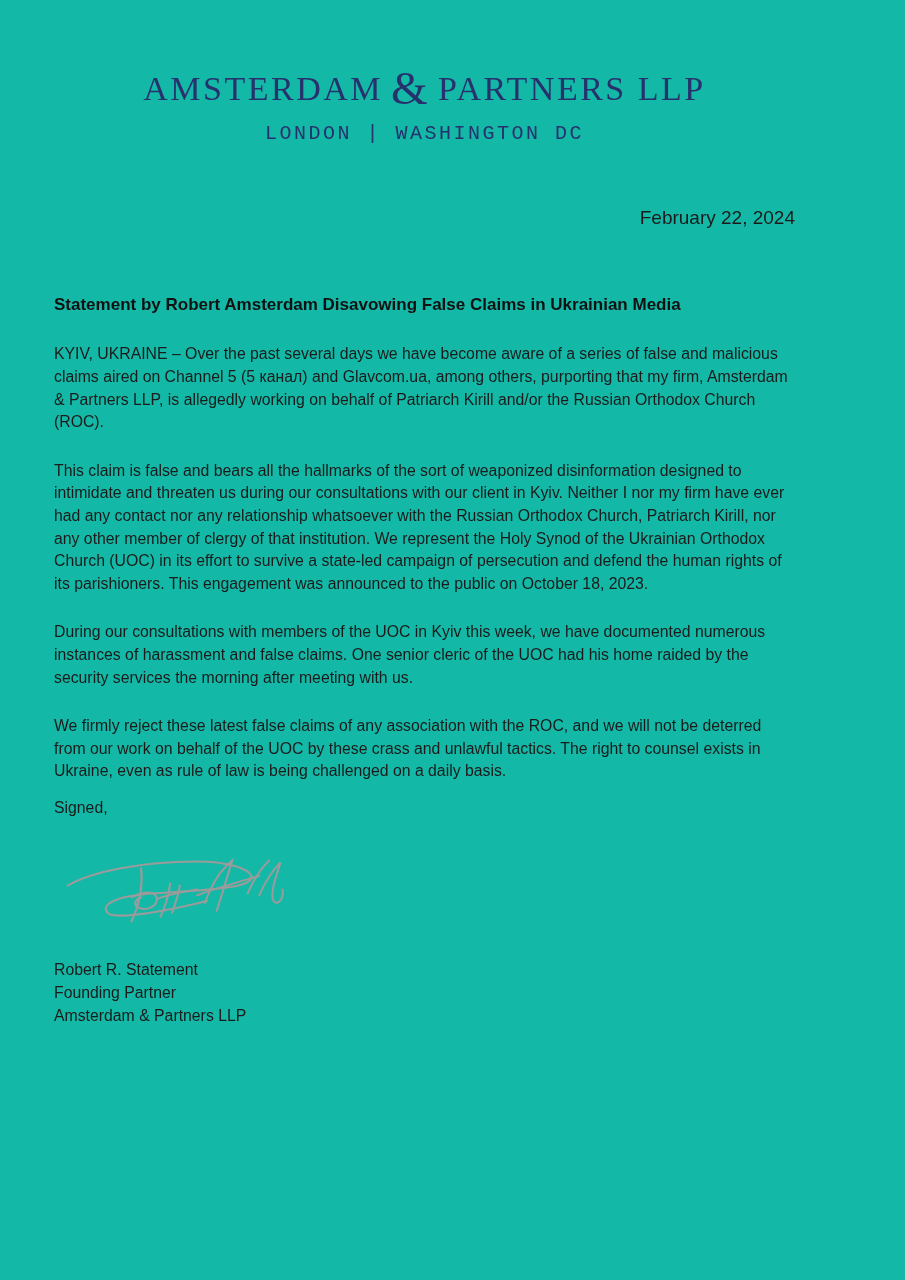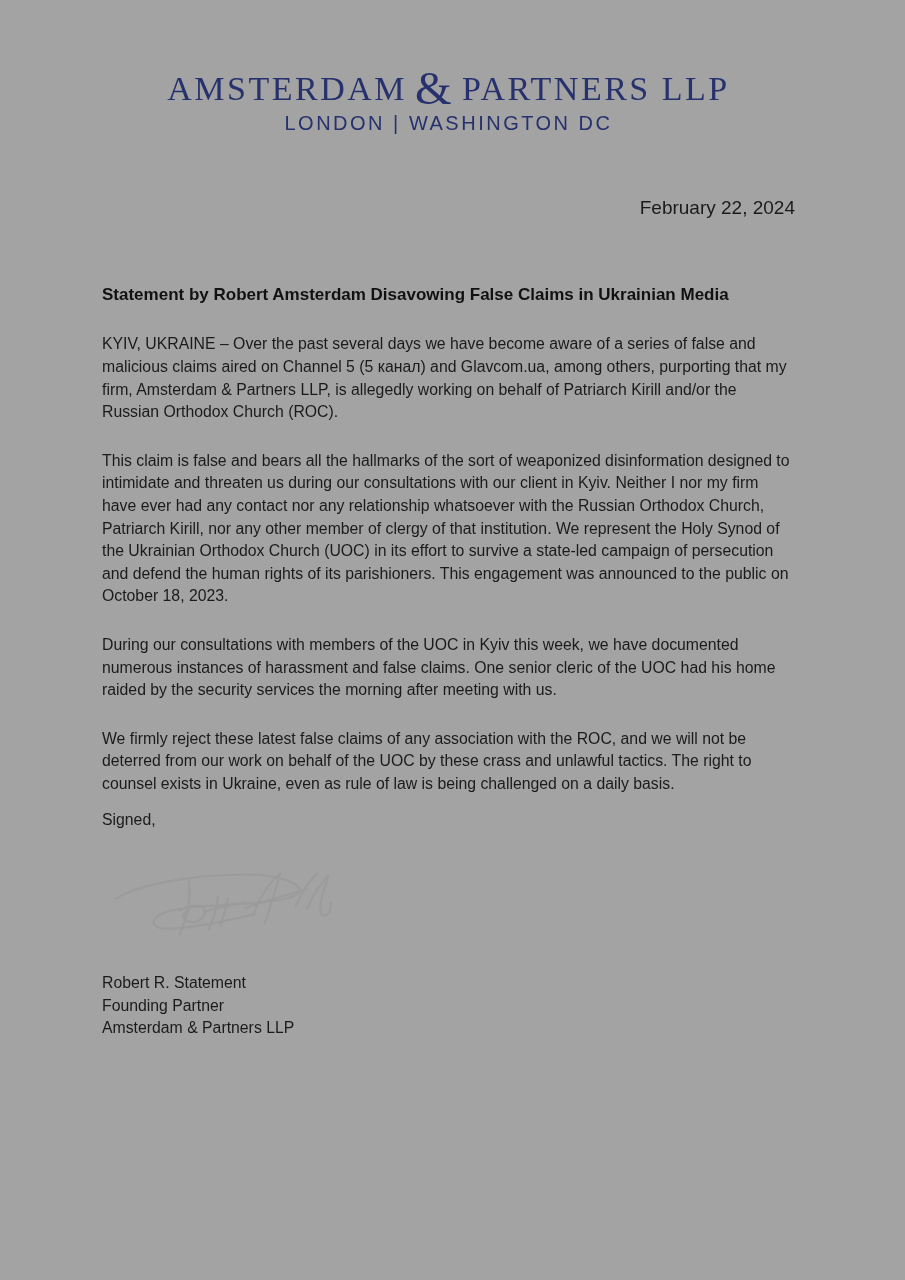--- a/index.html
+++ b/index.html
@@ -11,22 +11,22 @@
     width: 905px;
     min-height: 1280px;
     font-family: "Liberation Sans", sans-serif;
     color: #1b1b1b;
     -webkit-font-smoothing: antialiased;
   }
   .page {
     width: 905px;
     min-height: 1280px;
     box-sizing: border-box;
-    padding: 0 110px 60px 102px;
-    background: #a3a3a3;
+    padding: 0 110px 60px 54px;
+    background: #14b8a6;
   }
   
   .letterhead {
     padding-top: 70px;
     text-align: center;
     color: #26316d;
   }
   .firm-name {
     font-family: "Liberation Serif", serif;
     font-size: 34px;
@@ -34,24 +34,24 @@
     white-space: nowrap;
     line-height: 1.1;
   }
   .firm-name .amp {
     font-size: 47px;
     line-height: 0;
     vertical-align: -4px;
     margin: 0 8px;
   }
   .tagline {
-    font-family: Liberation Sans, sans-serif;
+    font-family: Liberation Mono, monospace;
     font-size: 20px;
     letter-spacing: 2.5px;
-    margin-top: 5px;
+    margin-top: 15px;
     white-space: nowrap;
   }
   
   .date-line {
     margin-top: 62px;
     text-align: right;
     font-size: 19px;
     line-height: 22px;
   }
   .letter-title {

